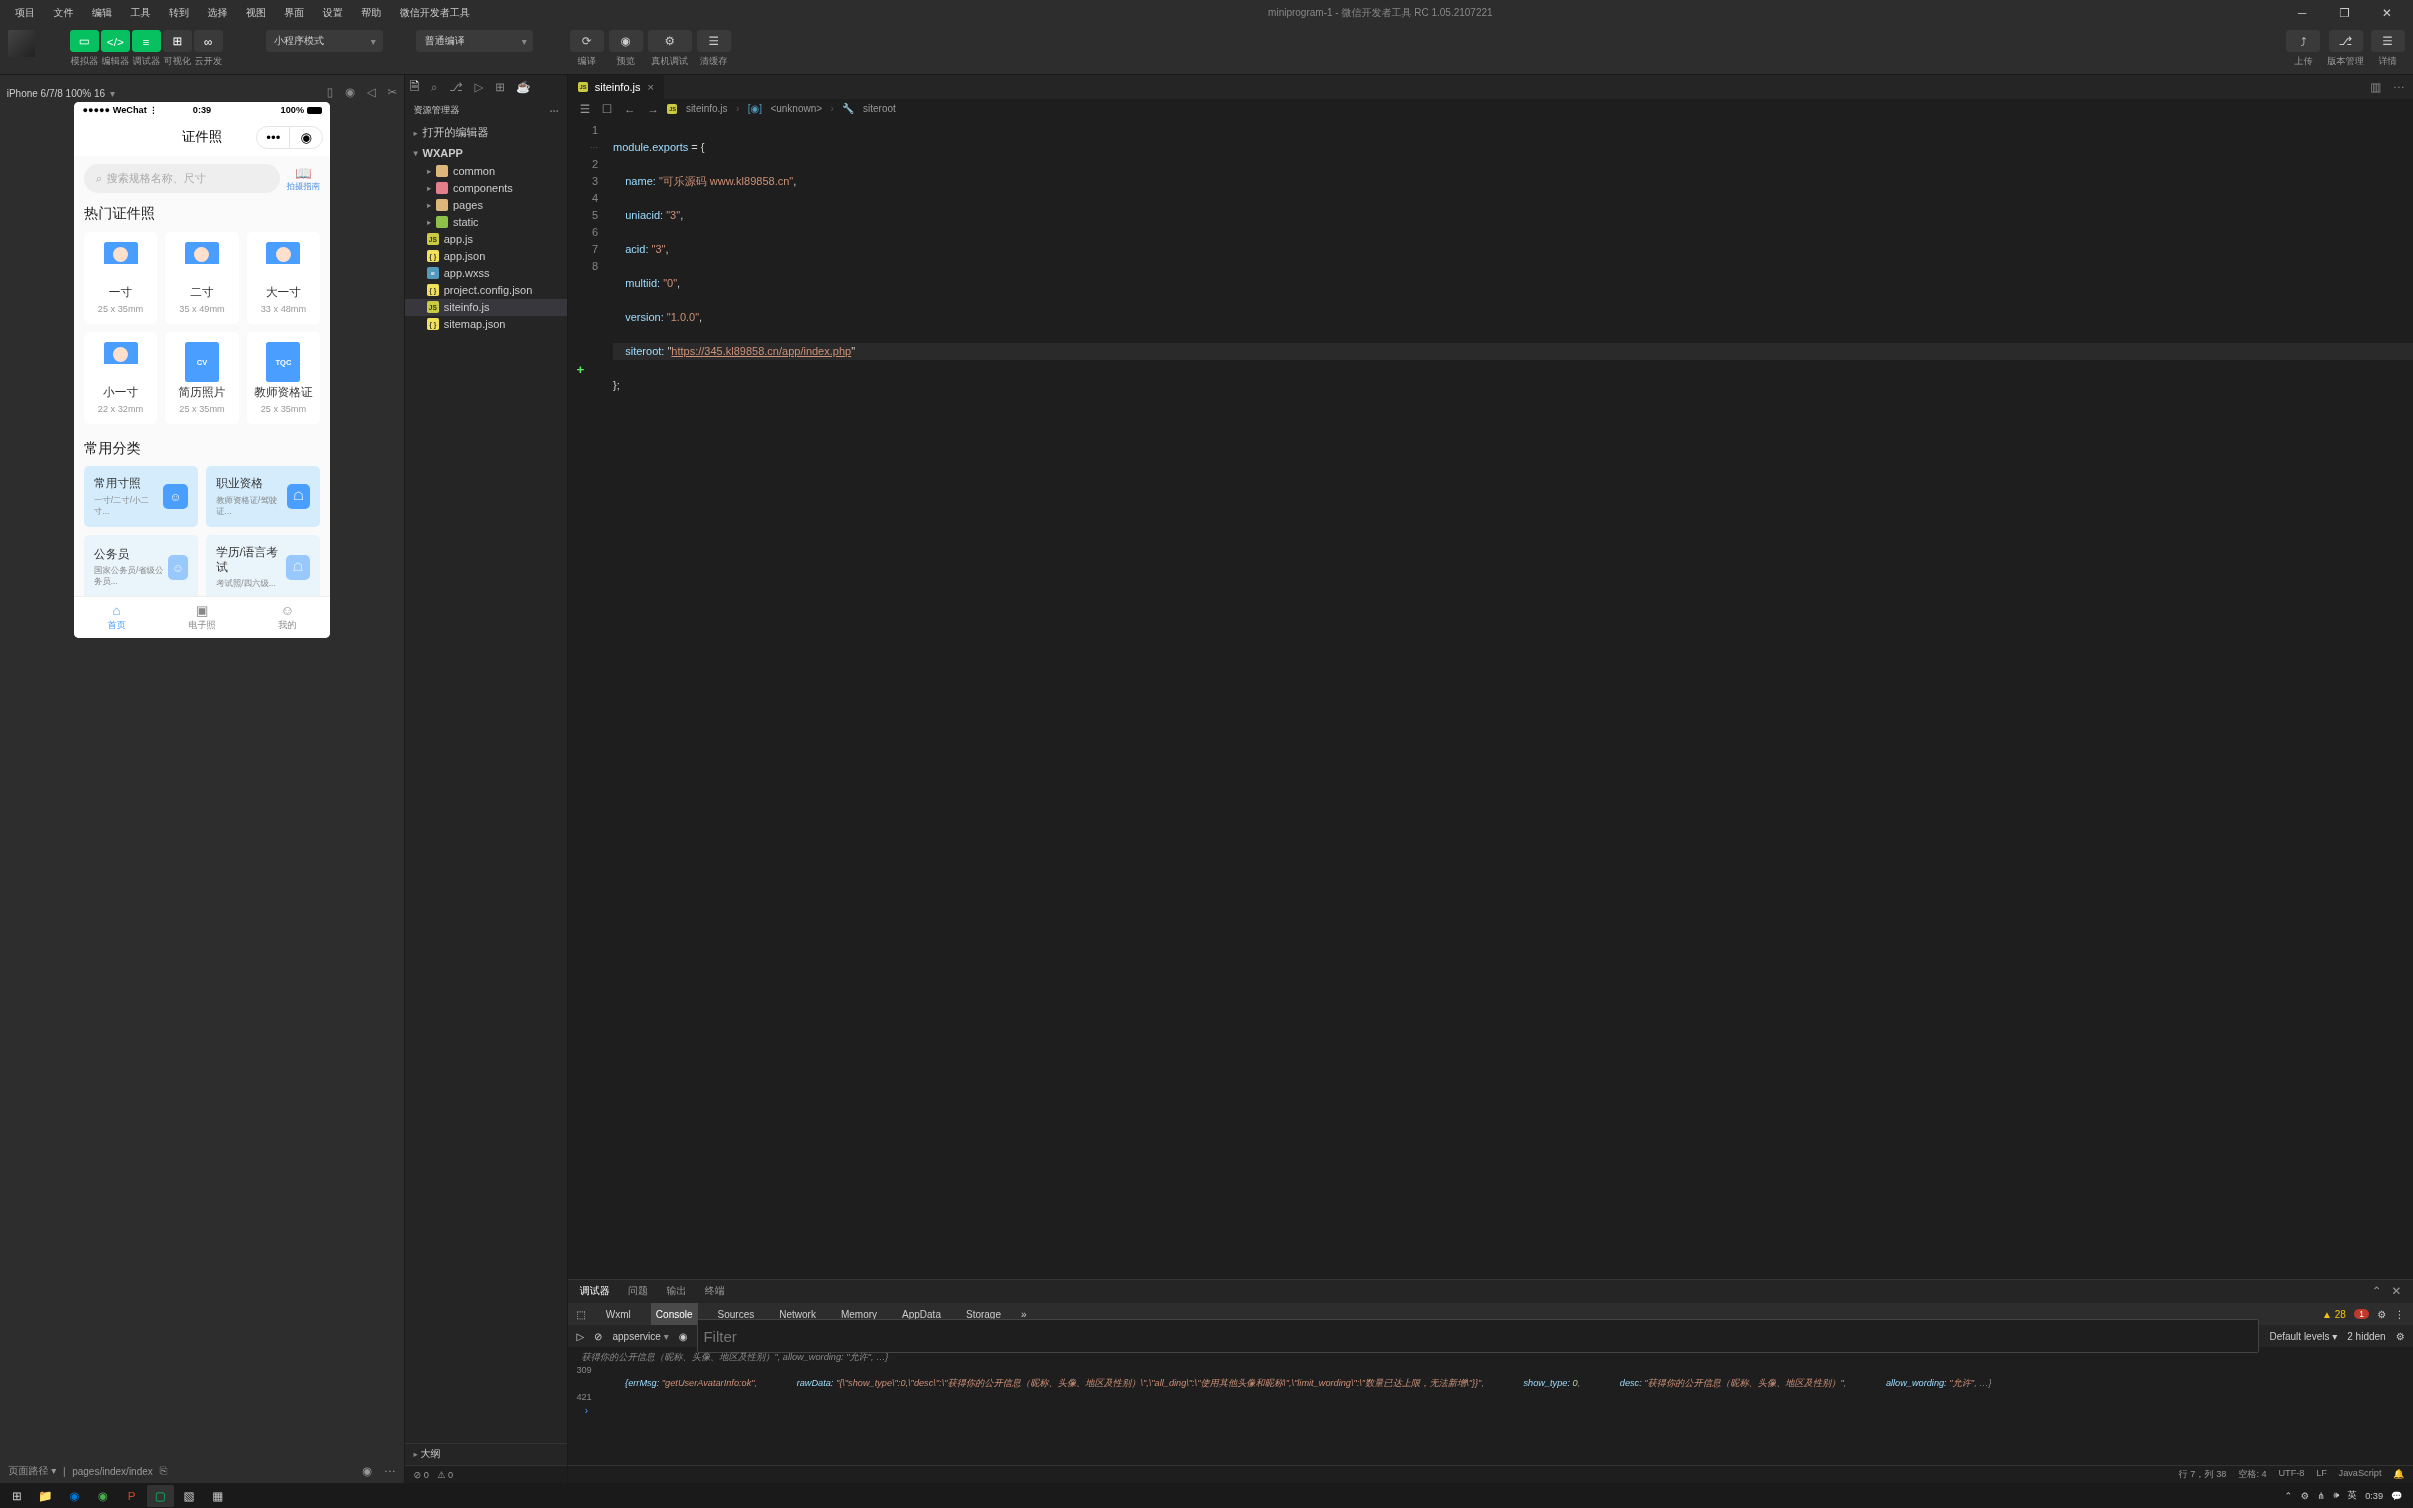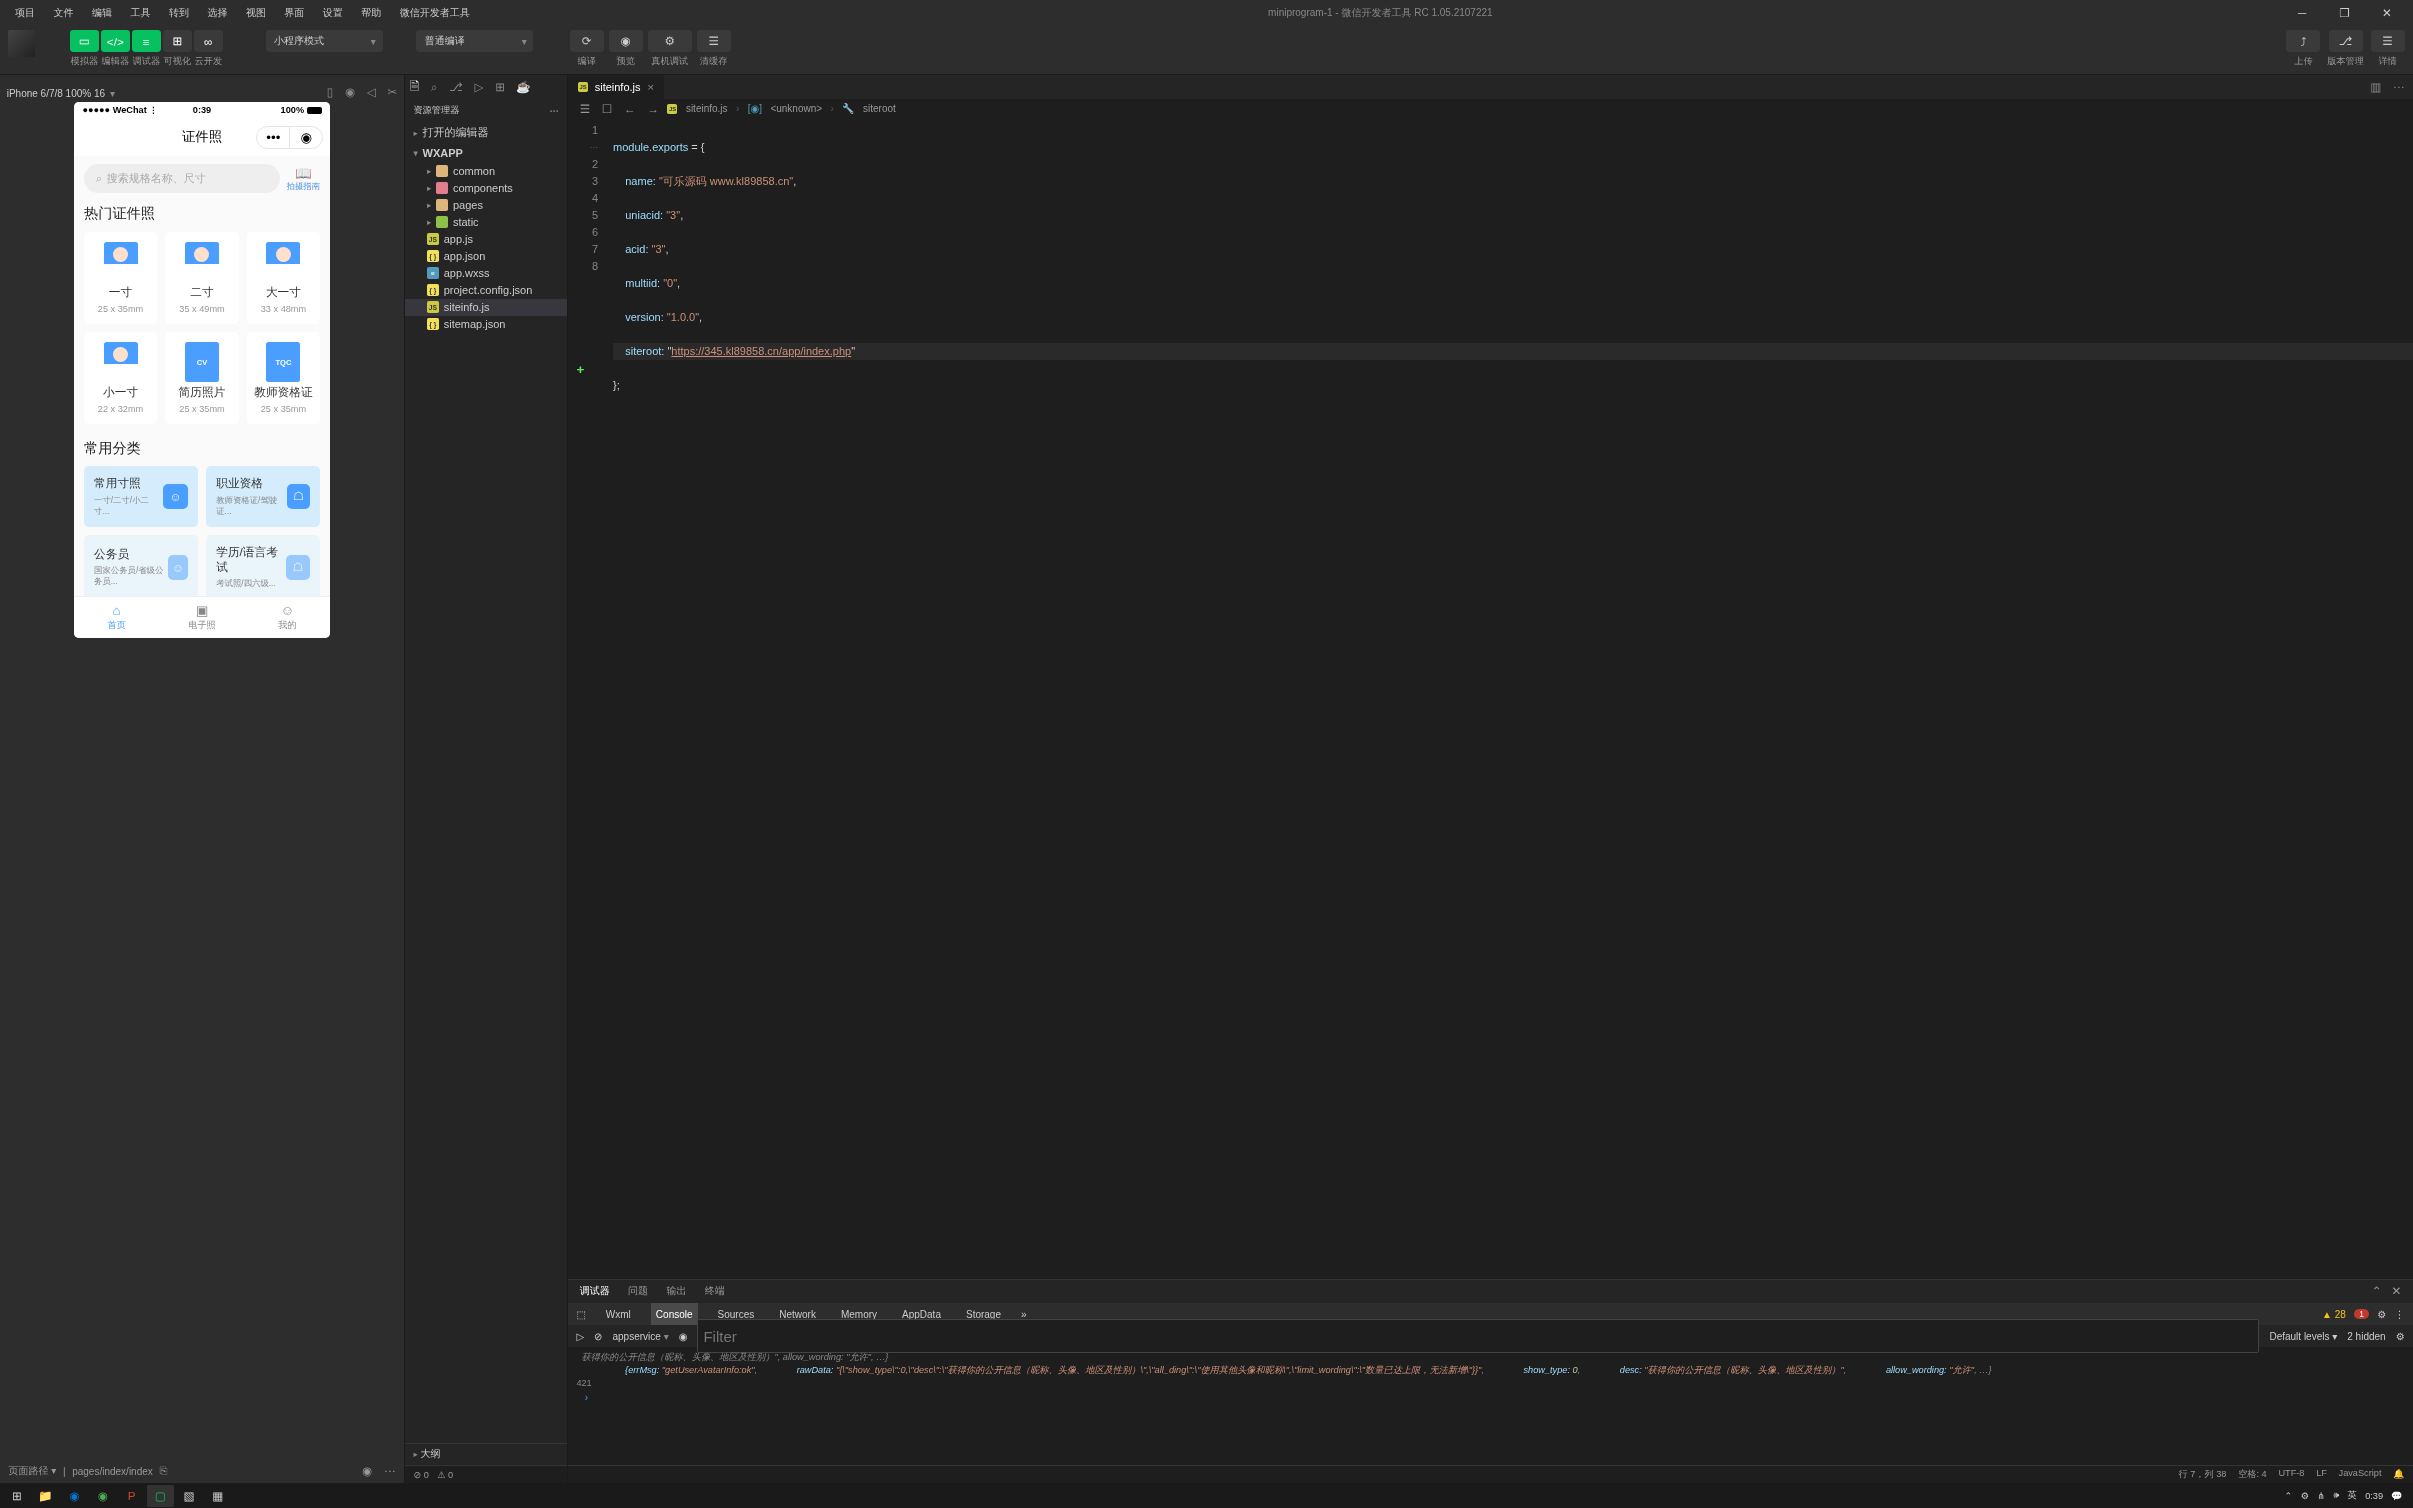--- a/index.html
+++ b/index.html
@@ -523,20 +523,23 @@
               <span>⊘</span>
               <span><span>appservice</span> <span style="color:#888">▾</span></span>
               <span>◉</span>
               <input class="filter-input" placeholder="Filter" style="">
               <span>Default levels ▾</span>
               <span>2 hidden</span>
               <span>⚙</span>
             </div>
             <div class="console-out">
               <div class="log-line log-ital" style="color:#888">&nbsp;&nbsp;获得你的公开信息（昵称、头像、地区及性别）", allow_wording: "允许", …}</div>
+              <div class="log-line">
+                  <span class="ln">309</span>
+                </div>
               <div class="log-line log-ital">
                   <span class="msg" style="padding-left:11.7px;color:#888"><span class="log-key">{errMsg:</span> <span class="log-str">"getUserAvatarInfo:ok"</span>, <span class="log-key">rawData:</span> <span class="log-str">"{\"show_type\":0,\"desc\":\"获得你的公开信息（昵称、头像、地区及性别）\",\"all_ding\":\"使用其他头像和昵称\",\"limit_wording\":\"数量已达上限，无法新增\"}}"</span>, <span class="log-key">show_type:</span> <span class="log-num">0</span>, <span class="log-key">desc:</span> <span class="log-str">"获得你的公开信息（昵称、头像、地区及性别）"</span>, <span class="log-key">allow_wording:</span> <span class="log-str">"允许"</span>, …}</span>
                 </div>
               <div class="log-line">
                   <span class="ln">421</span>
                 </div>
               <div class="console-prompt">›</div>
             </div>
           </div>
 

